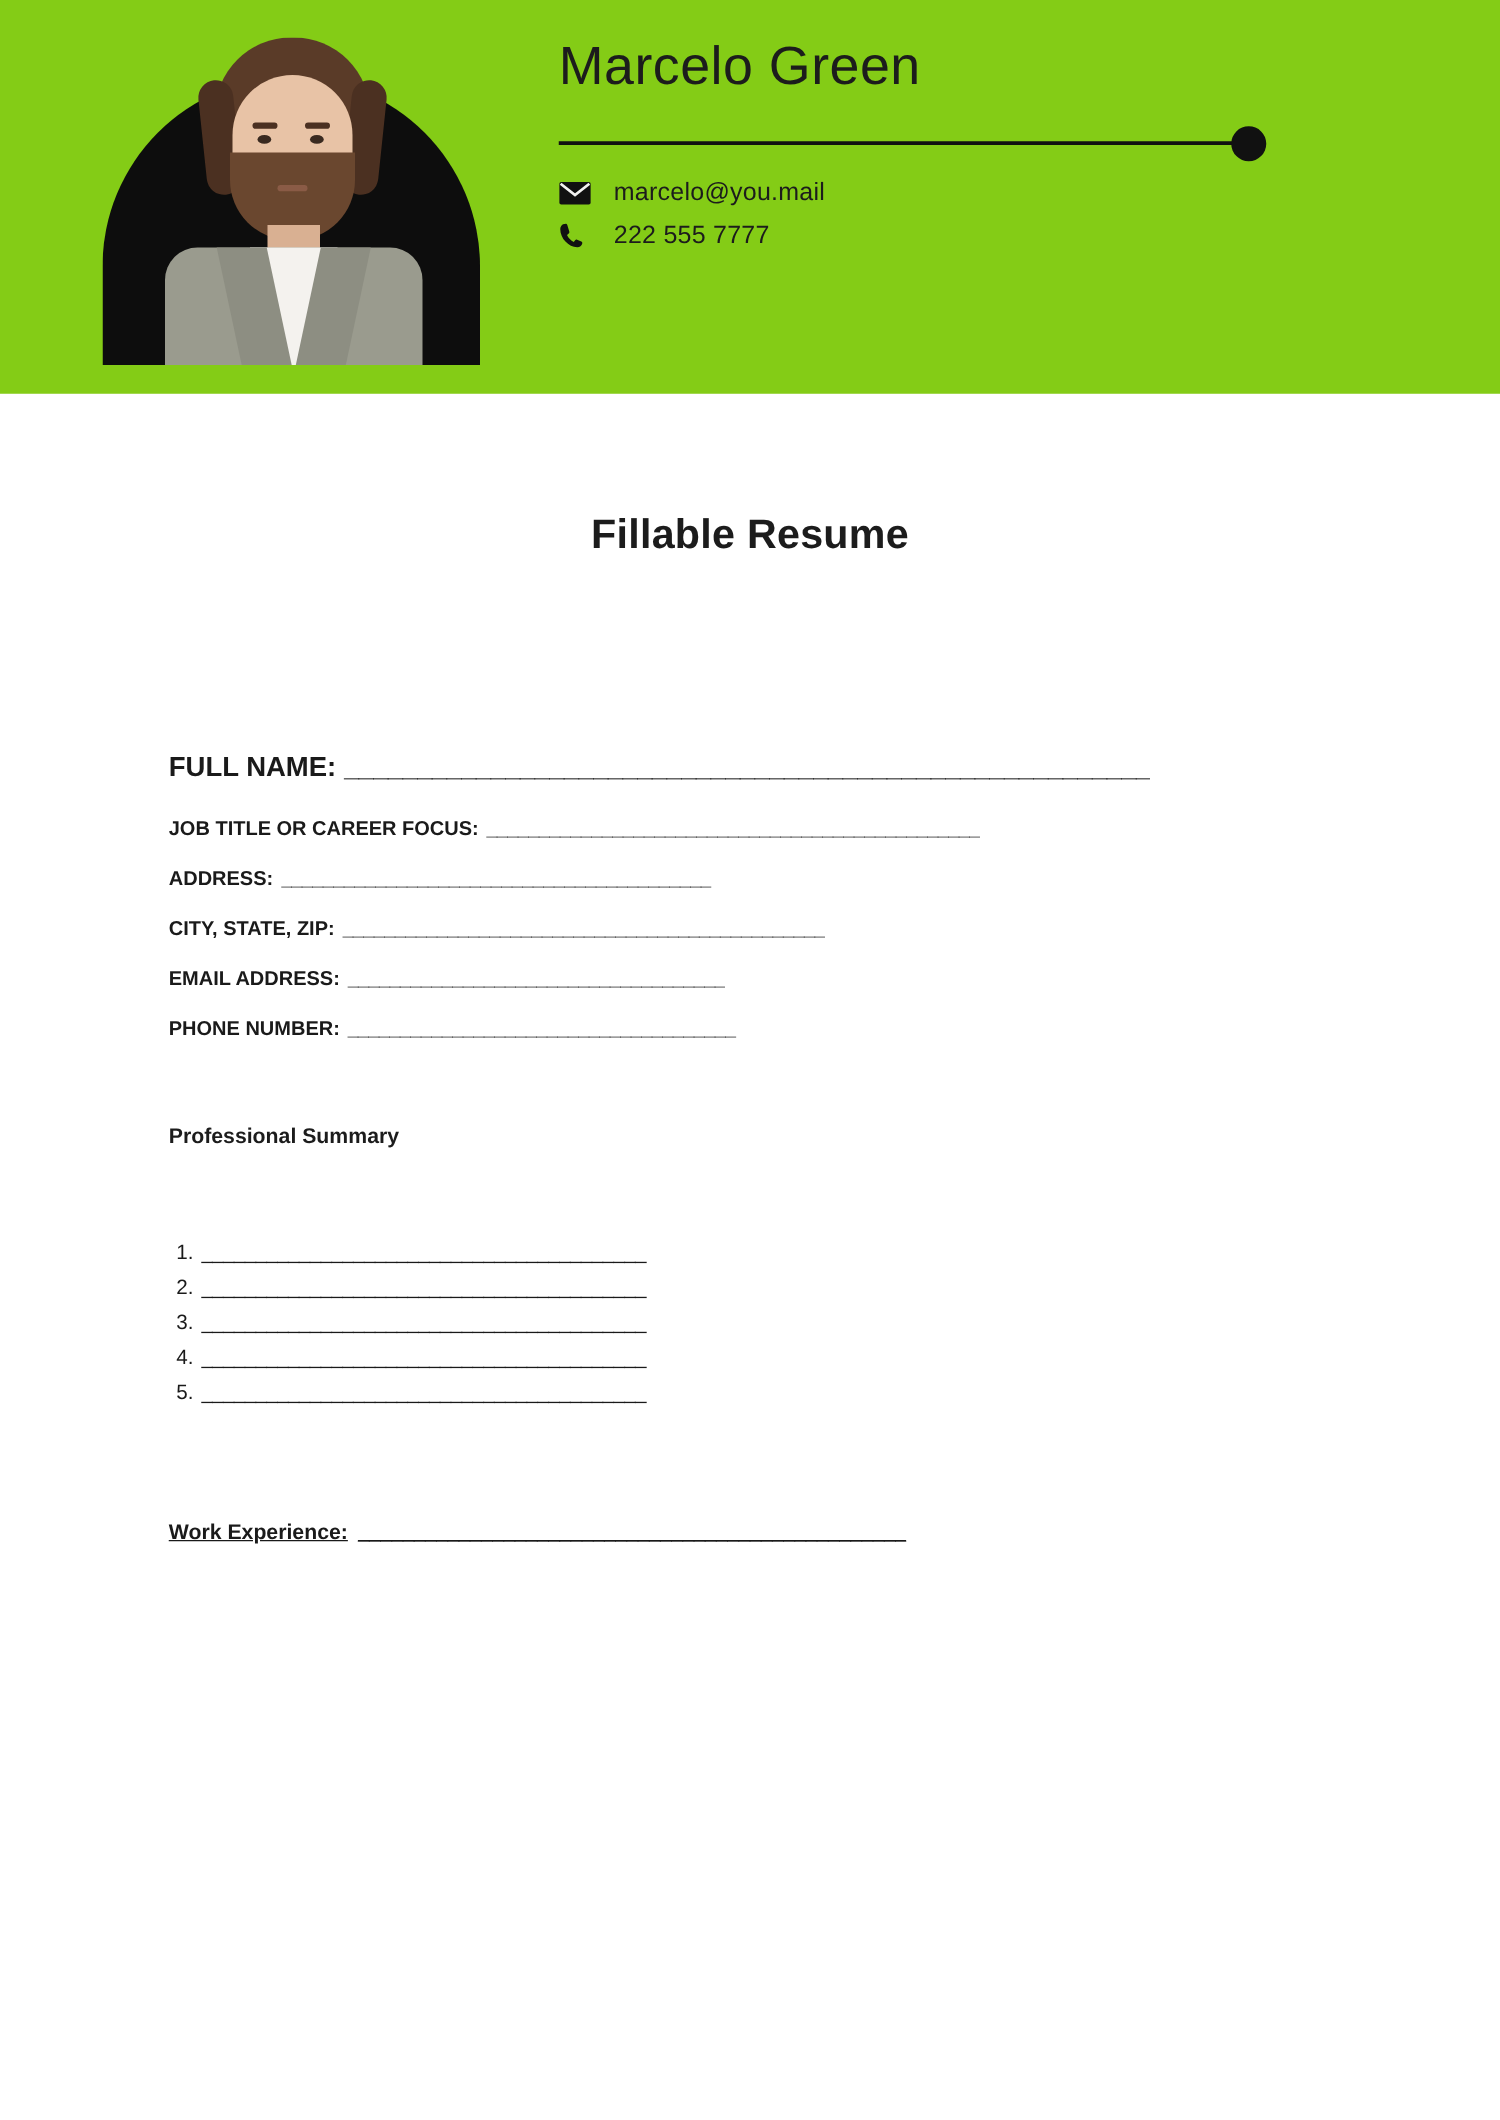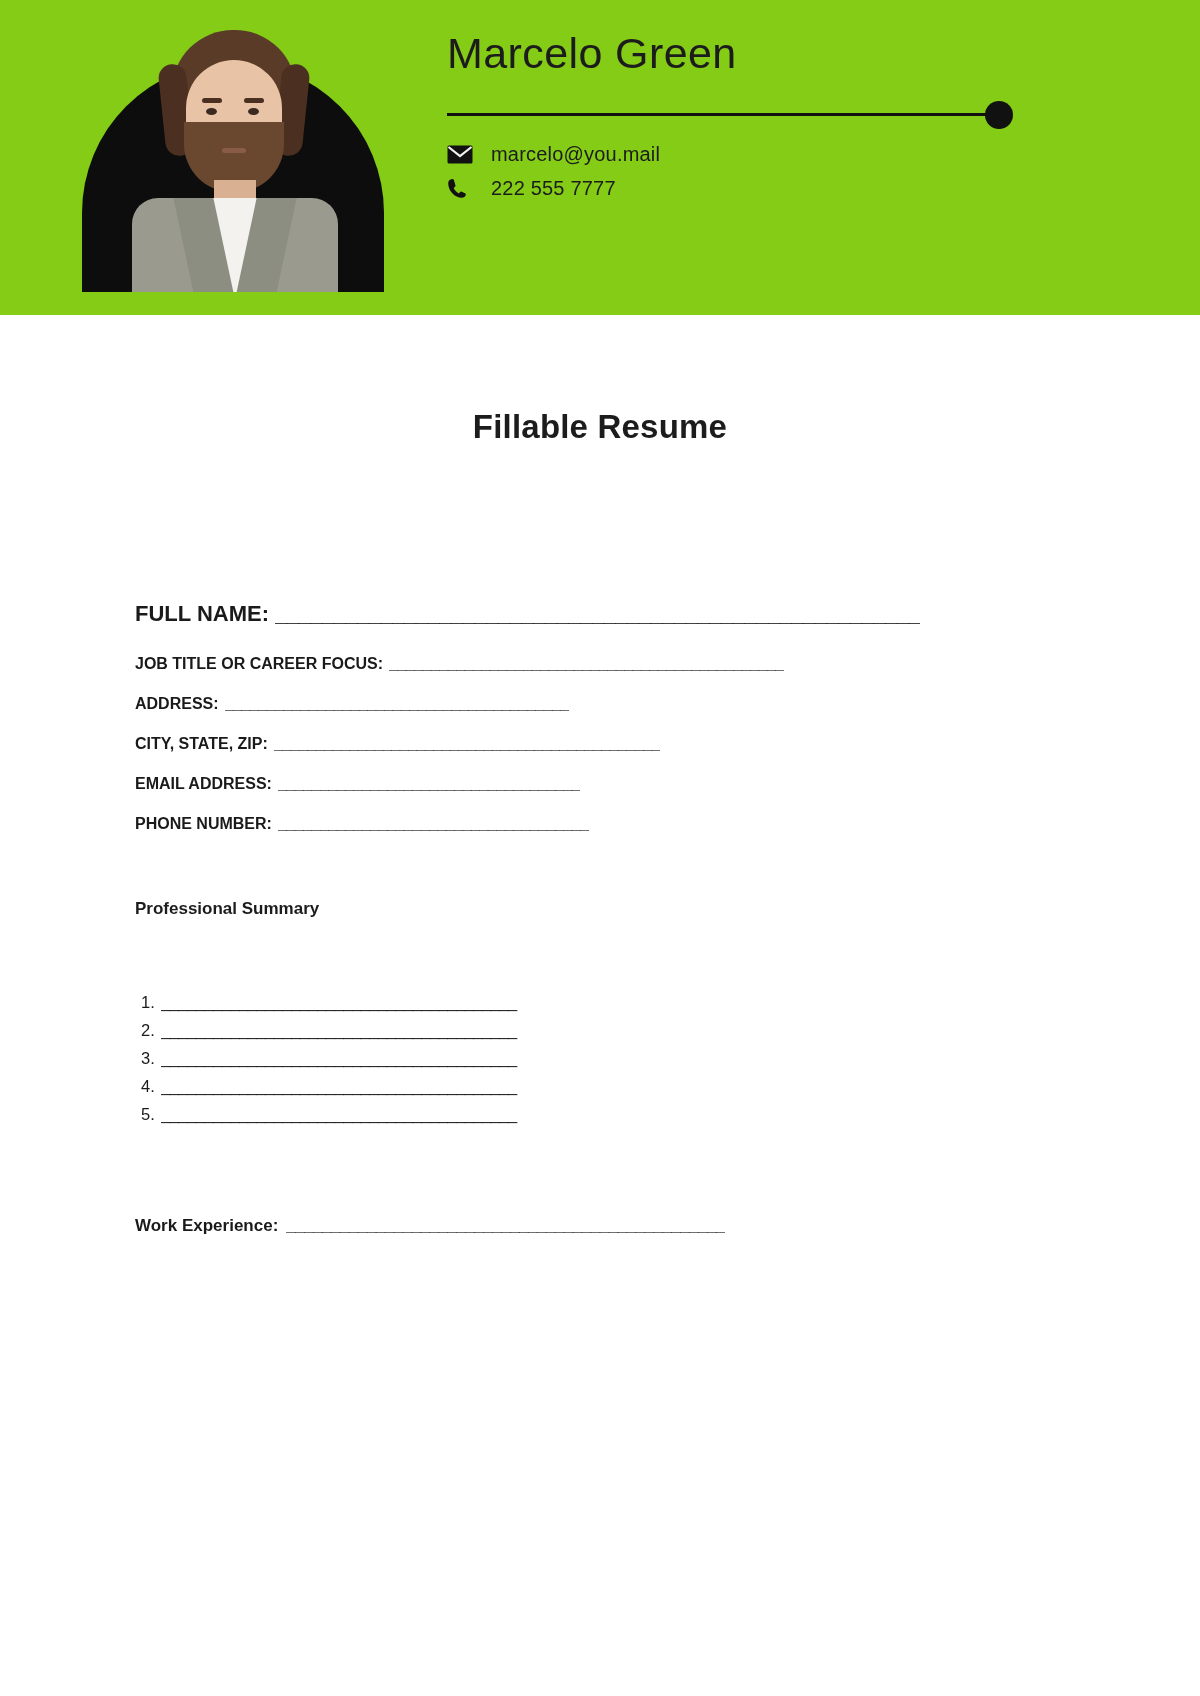--- a/index.html
+++ b/index.html
@@ -320,20 +320,21 @@
     white-space: nowrap;
     overflow: hidden;
     letter-spacing: -0.5px;
     width: 470px;
   }
 
   .work-block {
     margin-top: 92px;
     display: flex;
     align-items: baseline;
+    text-decoration: underline;
   }
   .work-label {
     font-size: 17px;
     font-weight: bold;
     white-space: nowrap;
   }
   .work-rule {
     font-size: 17px;
     font-weight: bold;
     margin-left: 8px;

